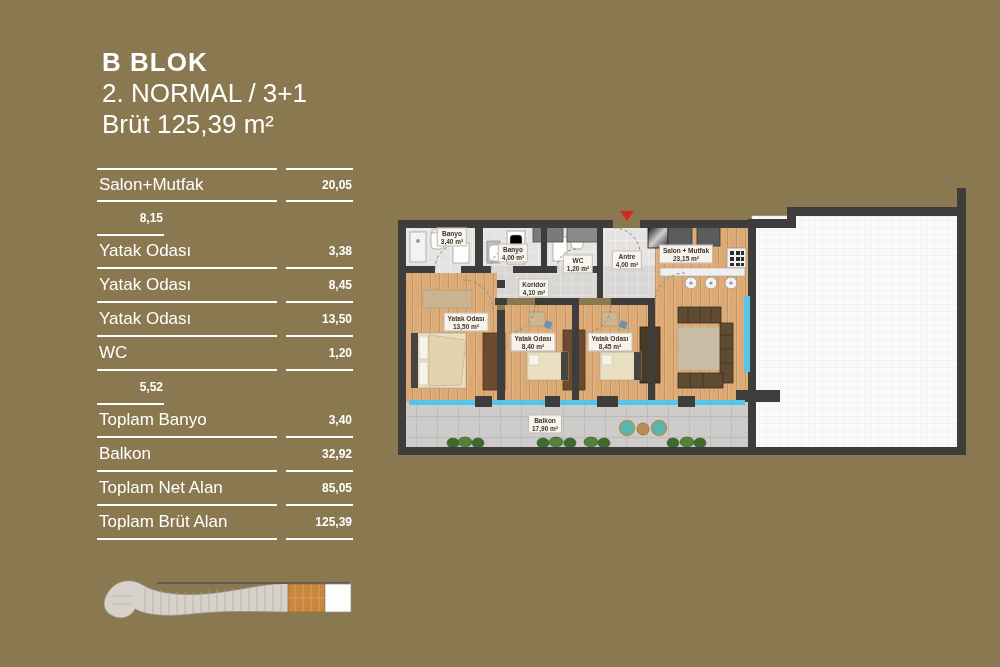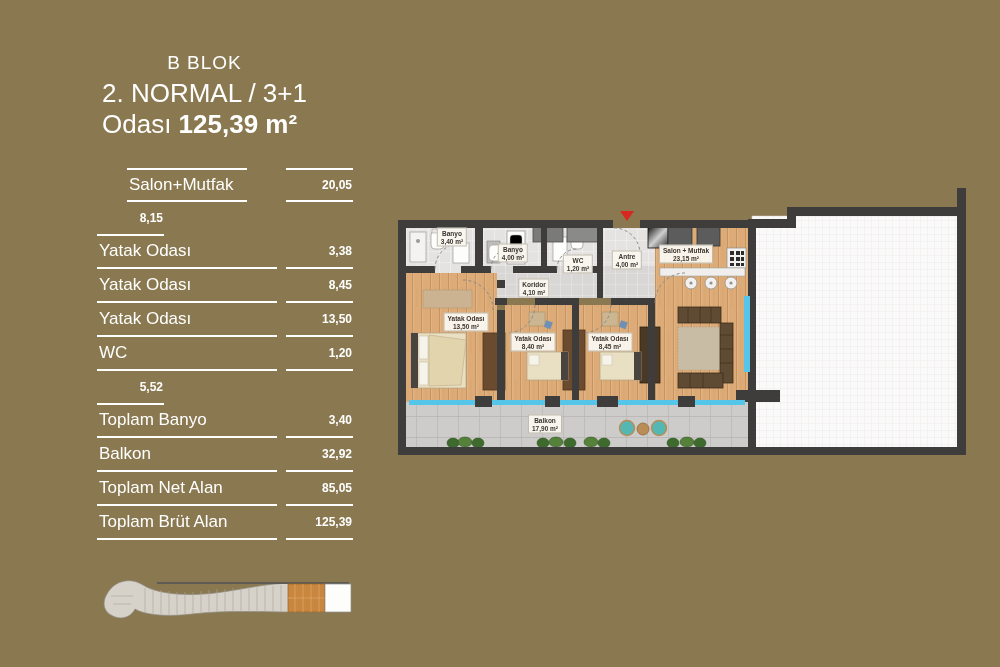--- a/index.html
+++ b/index.html
@@ -4,29 +4,29 @@
 <style>
   html,body{margin:0;padding:0;}
   body{
     width:1000px;height:667px;position:relative;overflow:hidden;
     background:#8a7950;
     font-family:"Liberation Sans", sans-serif;
     -webkit-font-smoothing:antialiased;
   }
   
   .title-block{position:absolute;left:102px;top:47px;color:#fff;}
-  .title-line1{font-size:19px;font-weight:400;letter-spacing:1px;line-height:31px;text-align:center;}
+  .title-line1{font-size:26px;font-weight:700;letter-spacing:1px;line-height:31px;}
   .title-line2{font-size:26px;font-weight:400;line-height:31px;}
   .title-line3{font-size:26px;font-weight:400;line-height:31px;}
-  .title-line3 b{font-weight:700;}
+  .title-line3 b{font-weight:400;}
   
   .area-table{position:absolute;left:97px;top:168px;width:256px;color:#fff;}
   .arow{display:flex;gap:9px;height:33.8px;}
   .acell{display:flex;align-items:center;border-bottom:2px solid #fff;}
-  .arow:first-child .acell{border-top:2px solid #fff;margin-left:30px;}
+  .arow:first-child .acell{border-top:2px solid #fff;}
   .alabel{flex:1;font-size:17px;font-weight:400;padding-left:2px;}
   .avalue{width:66px;justify-content:flex-end;font-size:12px;font-weight:700;padding-right:1px;}
   
   .plan{position:absolute;left:395px;top:185px;width:580px;height:280px;}
   .plan svg{position:absolute;left:0;top:0;}
   .chip{
     position:absolute;transform:translate(-50%,-50%);
     background:rgba(250,247,240,.95);border:0.5px solid rgba(90,80,60,.35);
     color:#3b352e;font-size:6.5px;font-weight:700;line-height:7.5px;
     padding:1px 3px;text-align:center;white-space:nowrap;z-index:5;
@@ -38,21 +38,21 @@
   }
   
   .key-plan{position:absolute;left:97px;top:570px;width:256px;height:52px;}
 </style>
 </head>
 <body>
 
 <div class="title-block">
   <div class="title-line1">B BLOK</div>
   <div class="title-line2">2. NORMAL / 3+1</div>
-  <div class="title-line3"><span>Odası </span><b>125,39 m²</b></div>
+  <div class="title-line3"><span>Brüt </span><b>125,39 m²</b></div>
 </div>
 
 <div class="area-table">
   <div class="arow">
       <span class="acell alabel">Salon+Mutfak</span>
       <span class="acell avalue">20,05</span>
     </div>
   <div class="arow">
       <span class="acell avalue">8,15</span>
     </div>

